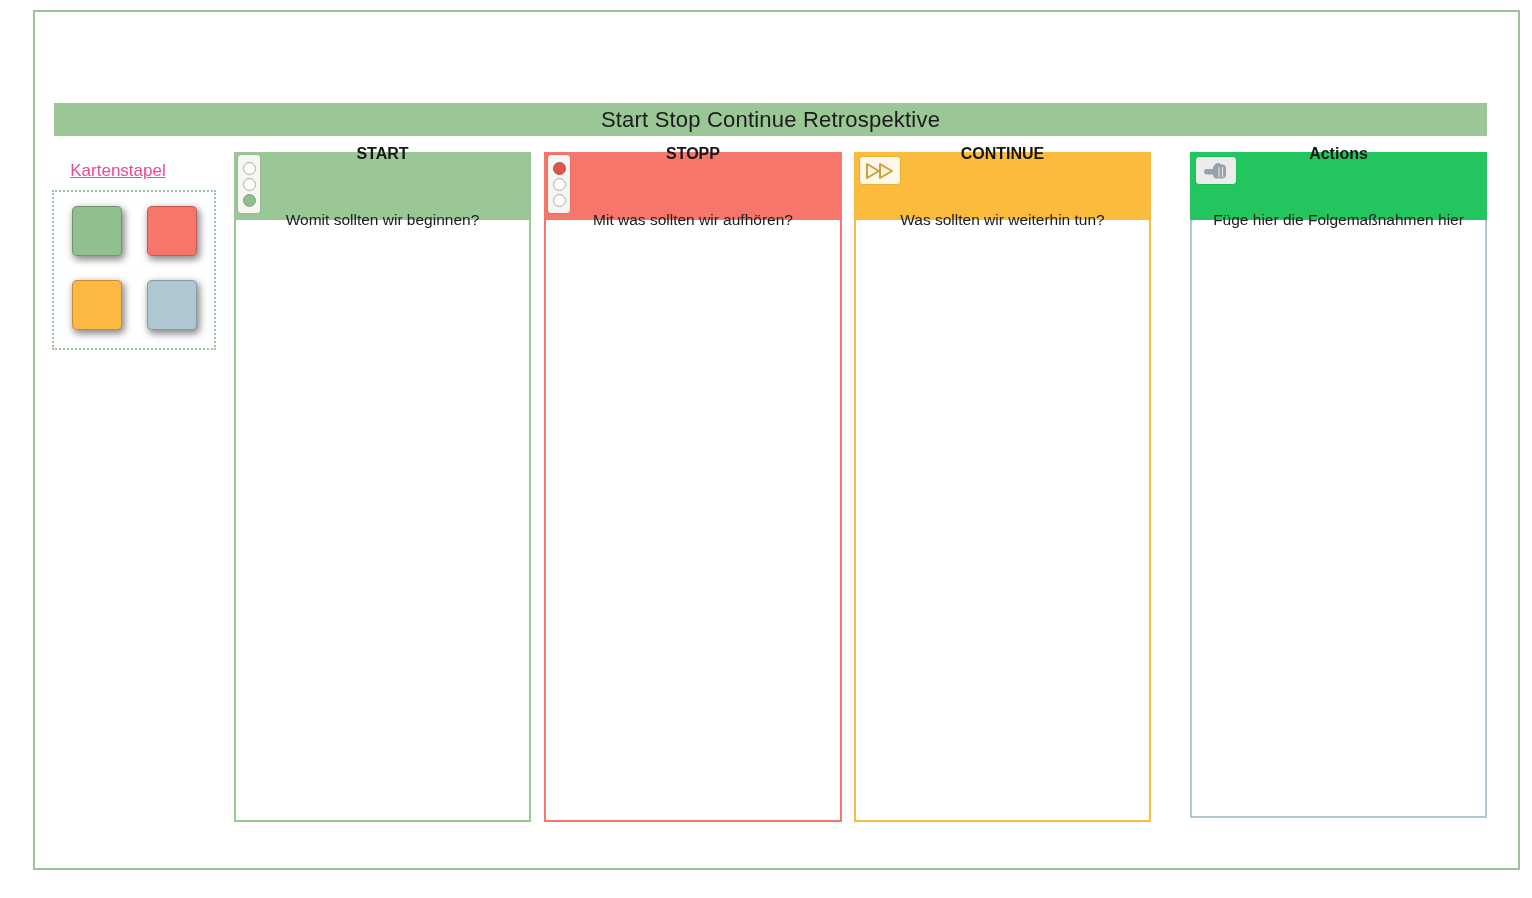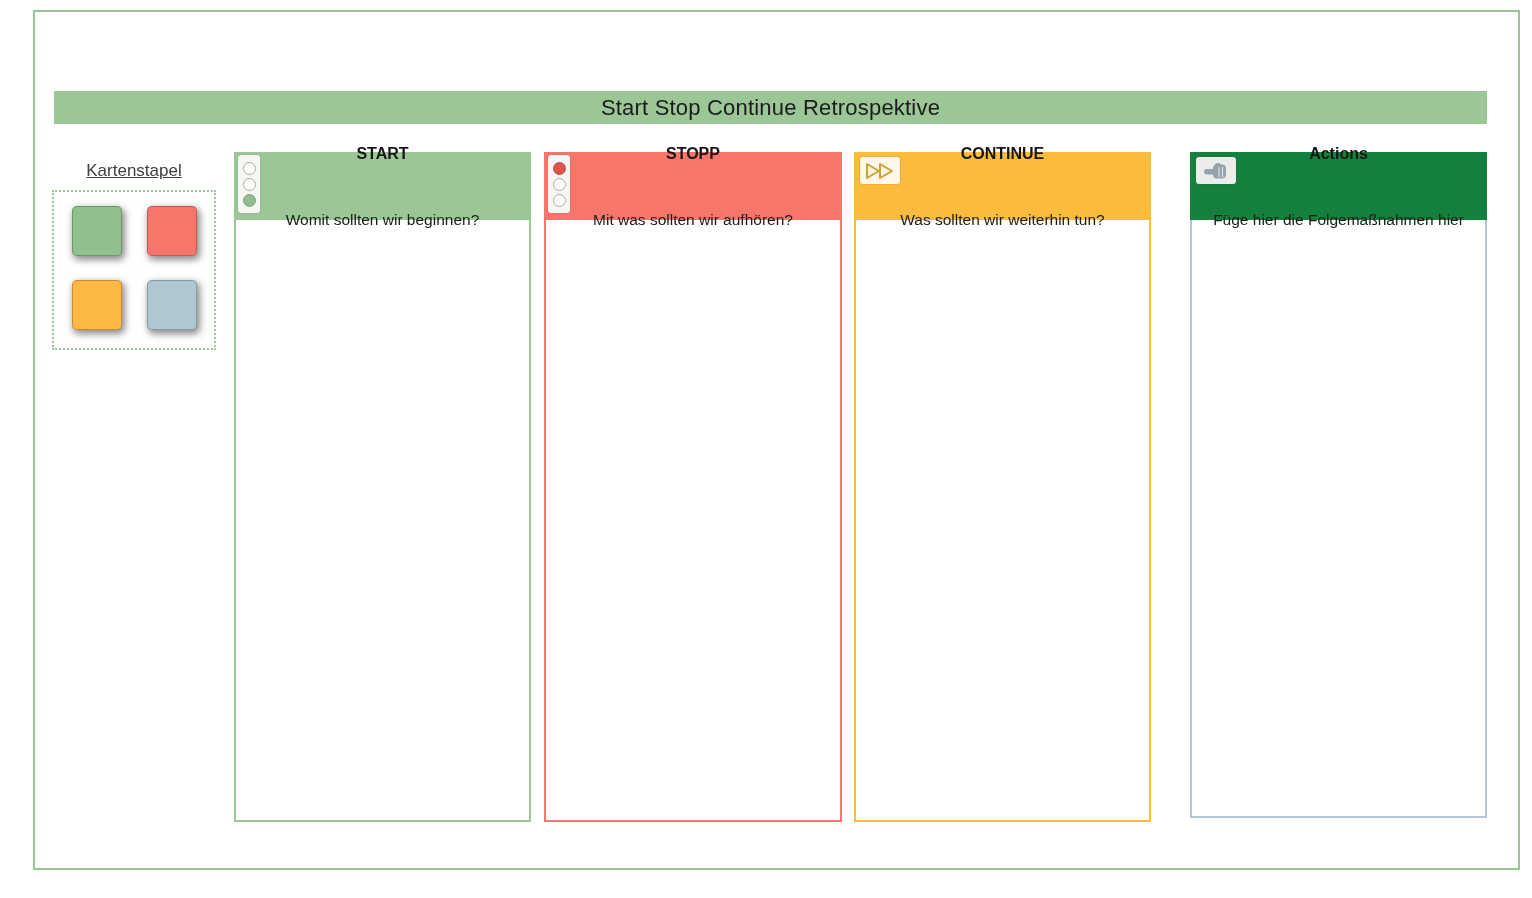--- a/index.html
+++ b/index.html
@@ -21,23 +21,23 @@
 
   .title-bar {
     position:absolute; left:54px; top:91px;
     width:1433px; height:33px;
     display:flex; align-items:center; justify-content:center;
     font-size:22px; letter-spacing:0.2px;
     color:#1b1b1b;
   }
 
   .ks-label {
-    position:absolute; left:52px; top:158px; width:164px; height:26px;
+    position:absolute; left:36px; top:158px; width:164px; height:26px;
     display:flex; align-items:center; justify-content:center;
-    font-size:17px; text-decoration:underline; color:#404040;
+    font-size:17px; text-decoration:underline; color:#ec4899;
   }
   .ks-box {
     position:absolute; left:52px; top:190px;
     width:164px; height:160px;
     border:2px dotted #9CC89A;
     background:#ffffff;
   }
   .card {
     position:absolute; width:50px; height:50px;
     border-radius:5px;
@@ -95,21 +95,21 @@
   .ff-box  { background:rgba(255,255,255,0.88); }
   .hand-box{ background:#ECECEA; }
 </style>
 </head>
 <body>
 
 <div class="stage">
 
   <div class="outer-frame" style="border-color: rgb(155, 196, 153);"></div>
 
-  <div class="title-bar" style="background: rgb(154, 199, 149);">
+  <div class="title-bar" style="background: rgb(154, 199, 149); margin-top: 12px;">
     <span>Start Stop Continue Retrospektive</span>
   </div>
 
   <div class="ks-label">Kartenstapel</div>
 
   <div class="ks-box" style="border-color: rgb(156, 200, 154);">
     <div class="card pos-0" style="background: rgb(143, 192, 141);"></div>
     <div class="card pos-1" style="background: rgb(247, 118, 107);"></div>
     <div class="card pos-2" style="background: rgb(251, 184, 67);"></div>
     <div class="card pos-3" style="background: rgb(175, 199, 209);"></div>
@@ -149,21 +149,21 @@
         <span class="tl-dot"></span>
         <span class="tl-dot"></span>
       </div>
       <div class="col-title">STOPP</div>
       <div class="col-subtitle">Mit was sollten wir aufhören?</div>
     </div>
     <div class="col-body body-tall" style="border-color: rgb(247, 118, 107);"></div>
   </div>
 
   <div class="column" style="left:1190px; width:297px;">
-    <div class="col-header" style="background: #15803d;">
+    <div class="col-header" style="background: #22c55e;">
       <div class="icon-box h-box hand-box">
         <svg width="28" height="20" viewBox="0 0 28 20" aria-hidden="true">
           <rect x="11" y="3.5" width="13" height="14" rx="4" fill="#94A3AC"></rect>
           <rect x="2" y="8" width="14" height="5.5" rx="2.75" fill="#94A3AC"></rect>
           <rect x="13" y="2" width="6" height="5" rx="2.5" fill="#94A3AC"></rect>
           <line x1="17" y1="6" x2="17" y2="16" stroke="#ECECEA" stroke-width="1"></line>
           <line x1="20.5" y1="6" x2="20.5" y2="16" stroke="#ECECEA" stroke-width="1"></line>
         </svg>
       </div>
       <div class="col-title">Actions</div>

